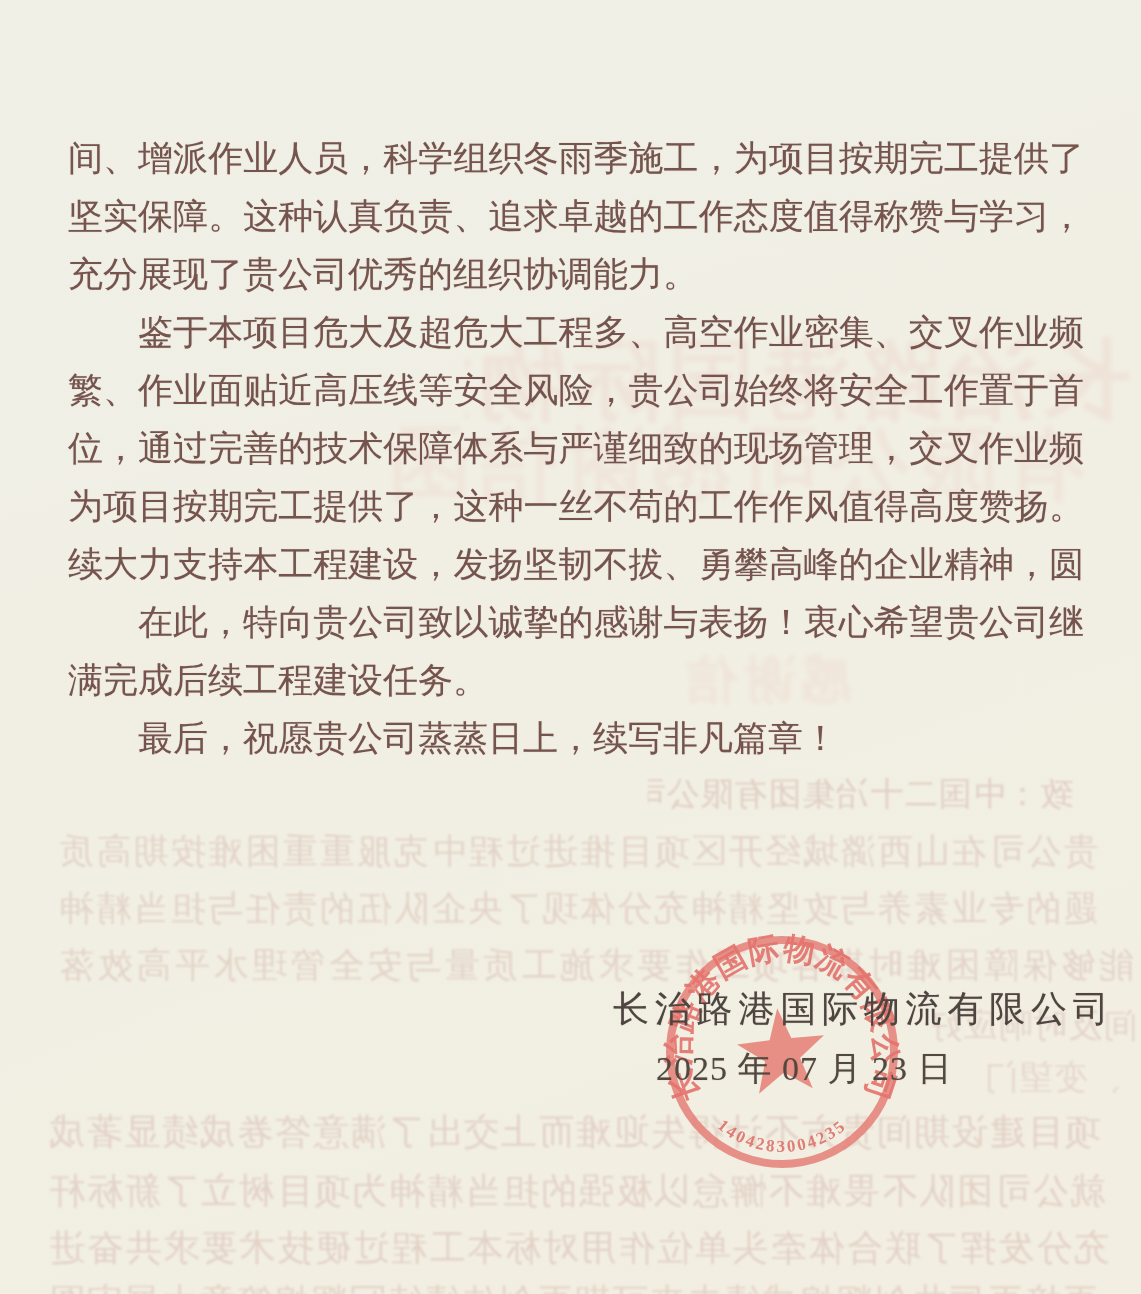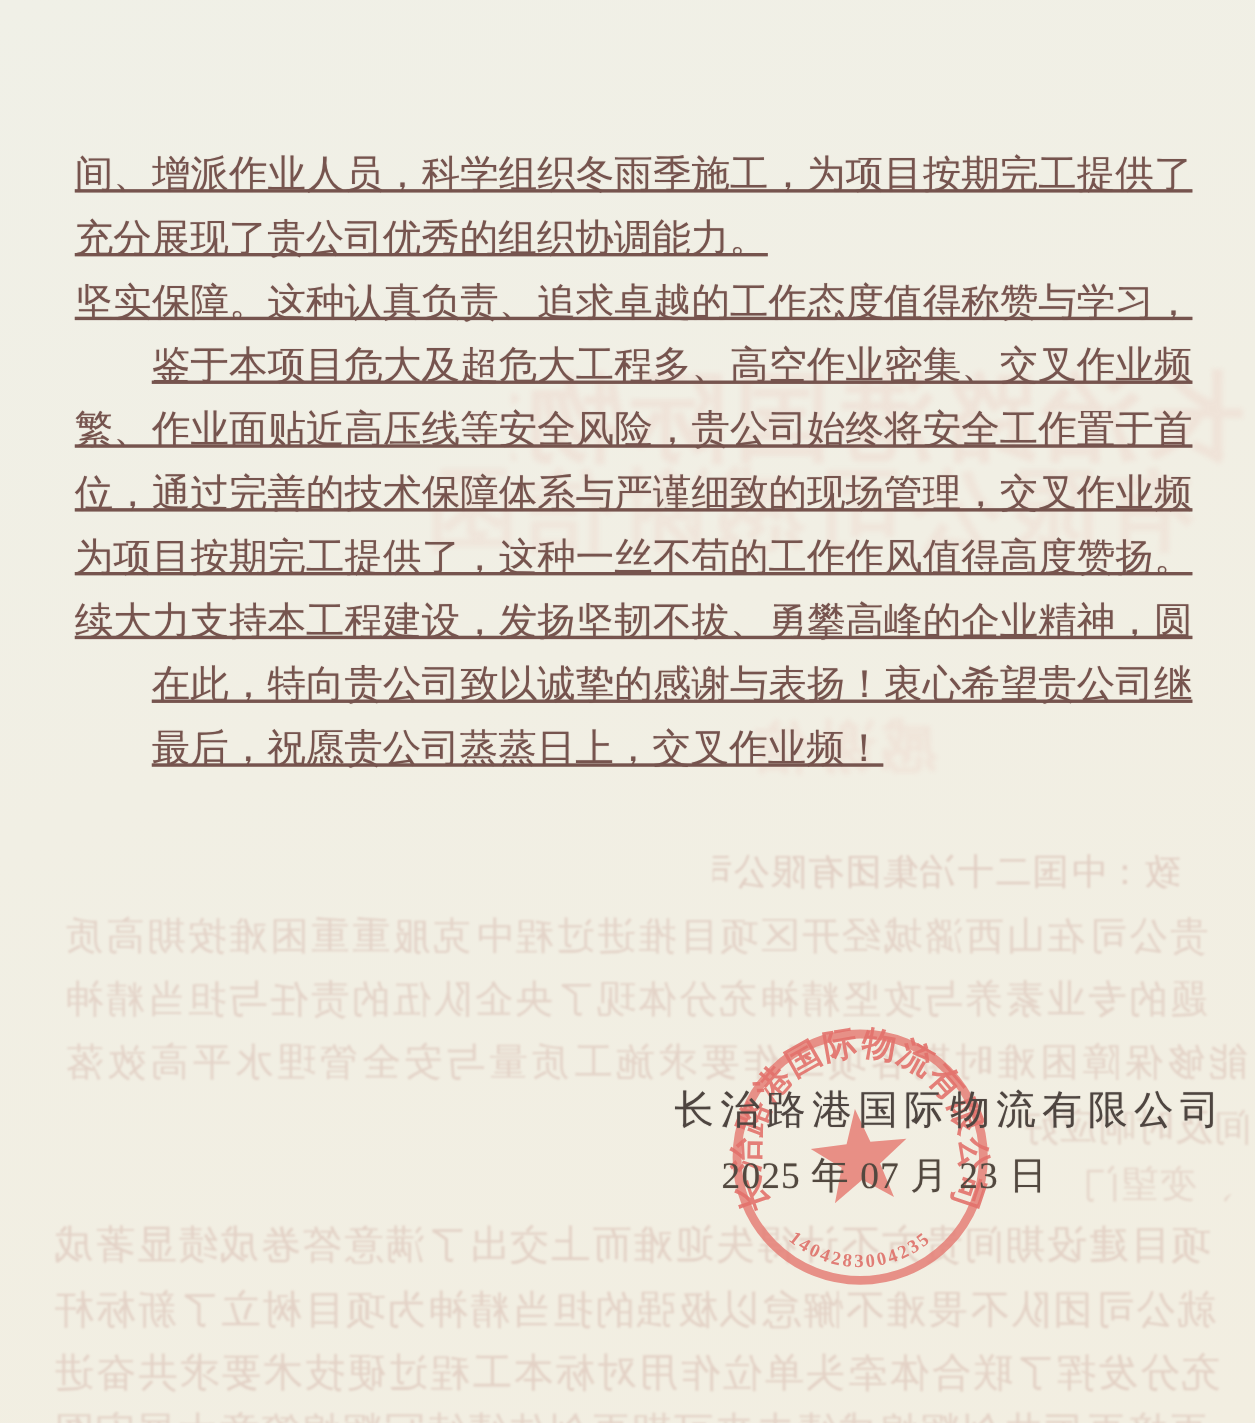--- a/index.html
+++ b/index.html
@@ -24,21 +24,21 @@
     letter-spacing:1px;
   }
   .ghost.stretch{text-align:justify;text-align-last:justify;white-space:normal;height:1.3em;}
   .ghost.big{color:#e2837a;filter:blur(2.6px);letter-spacing:6px;font-weight:bold;}
   
   .body-text{
     position:absolute;left:68px;top:130px;width:1016px;z-index:3;
     font-size:35px;line-height:58px;color:#76544e;
     text-shadow:0 0 1px rgba(118,84,78,.35);
   }
-  .bline{text-align:justify;text-decoration:underline;}
+  .bline{text-align:justify;}
   .bline.fill{text-align-last:justify;}
   .bline.ind{padding-left:70px;}
   
   .sig-company{
     position:absolute;left:613px;top:985px;z-index:4;
     font-size:36px;letter-spacing:5.8px;color:#4e4540;white-space:nowrap;
     text-shadow:0 0 1px rgba(78,69,64,.4);
   }
   .sig-date{
     position:absolute;left:656px;top:1046px;z-index:4;
@@ -83,27 +83,28 @@
         <textPath href="#arcTop" startOffset="50%" text-anchor="middle">长治路港国际物流有限公司</textPath>
       </text>
       <text font-size="17" font-weight="bold" fill="#dd6760" opacity="0.9" letter-spacing="2.5">
         <textPath href="#arcBottom" startOffset="50%" text-anchor="middle">1404283004235</textPath>
       </text>
     </svg>
   </div>
 
   <div class="body-text">
       <div class="bline fill">间、增派作业人员，科学组织冬雨季施工，为项目按期完工提供了</div>
+      <div class="bline fill">坚实保障。这种认真负责、追求卓越的工作态度值得称赞与学习，</div>
       <div class="bline">充分展现了贵公司优秀的组织协调能力。</div>
-      <div class="bline fill">坚实保障。这种认真负责、追求卓越的工作态度值得称赞与学习，</div>
       <div class="bline fill ind">鉴于本项目危大及超危大工程多、高空作业密集、交叉作业频</div>
       <div class="bline fill">繁、作业面贴近高压线等安全风险，贵公司始终将安全工作置于首</div>
       <div class="bline fill">位，通过完善的技术保障体系与严谨细致的现场管理，交叉作业频</div>
       <div class="bline fill">为项目按期完工提供了，这种一丝不苟的工作作风值得高度赞扬。</div>
       <div class="bline fill">续大力支持本工程建设，发扬坚韧不拔、勇攀高峰的企业精神，圆</div>
       <div class="bline fill ind">在此，特向贵公司致以诚挚的感谢与表扬！衷心希望贵公司继</div>
-      <div class="bline ind">最后，祝愿贵公司蒸蒸日上，交叉作业频！</div>
+      <div class="bline">满完成后续工程建设任务。</div>
+      <div class="bline ind">最后，祝愿贵公司蒸蒸日上，续写非凡篇章！</div>
     </div>
 
   <div class="sig-company">长治路港国际物流有限公司</div>
   <div class="sig-date">2025 年 07 月 23 日</div>
 
 </div>
 
 </body></html>

